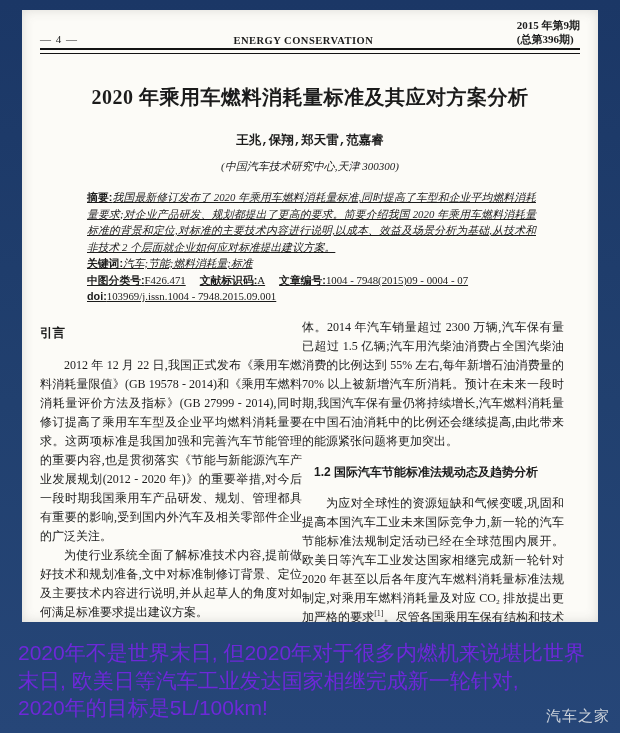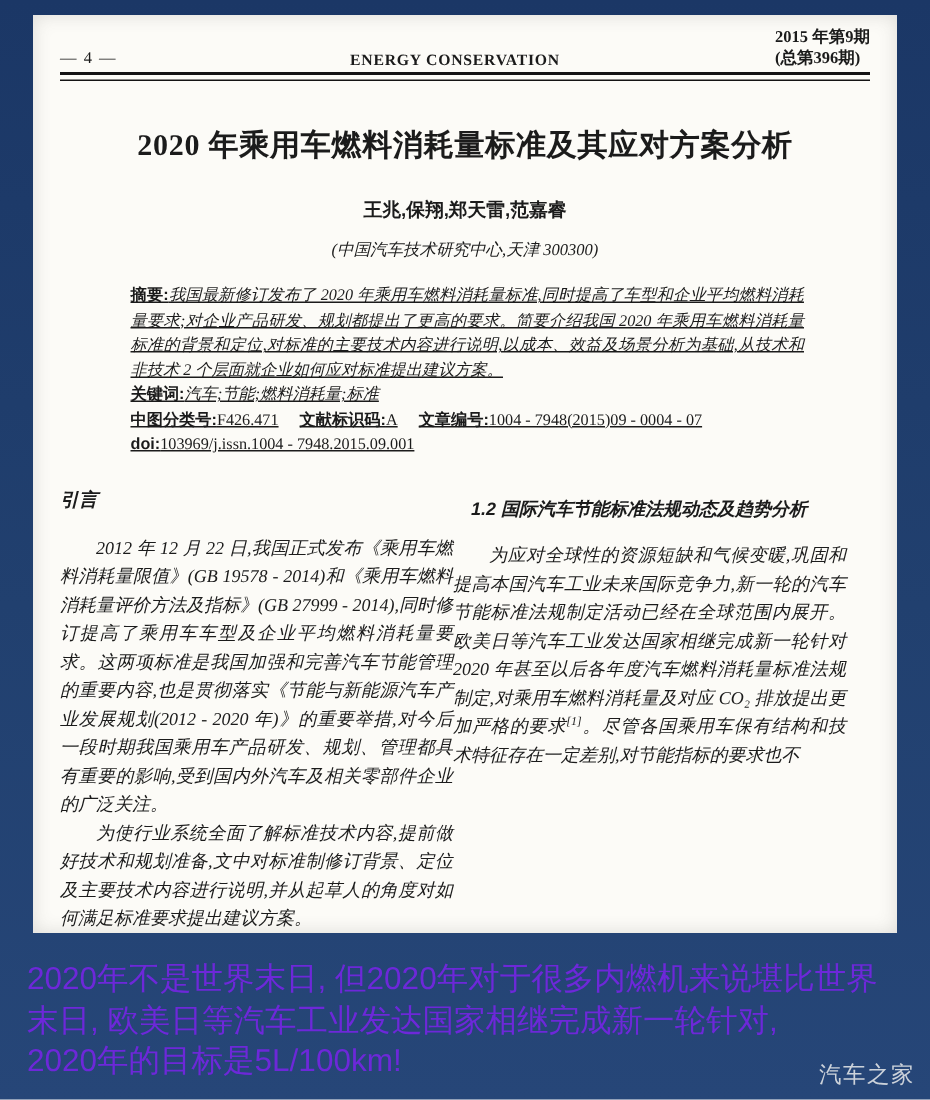--- a/index.html
+++ b/index.html
@@ -24,31 +24,31 @@
   .ph-right{text-align:left;font-size:11px;font-weight:bold;line-height:14px;white-space:nowrap;}
   .double-rule{height:3px;border-top:2.4px solid #141414;border-bottom:1.2px solid #141414;margin-top:2px;}
   
   .title{
     text-align:center;font-size:20px;font-weight:bold;margin:30px 6px 0;
     letter-spacing:.5px;line-height:26px;
     font-family:Liberation Serif, serif;
   }
   .authors{
     text-align:center;font-size:12.5px;font-weight:bold;margin-top:22px;
-    font-family:Liberation Sans, sans-serif;
+    font-family:Liberation Mono, monospace;
   }
   .affil{text-align:center;font-size:11px;margin-top:10px;font-style:italic;}
   
   .meta{margin:15px 0 0;padding:0 44px 0 47px;font-size:10.8px;line-height:16.5px;text-align:justify;}
   .meta p{margin:0;text-decoration:underline;}
   .lbl{font-weight:bold;font-family:"Liberation Sans","DejaVu Sans",sans-serif;}
   .kai{font-style:italic;}
   .clcline .pair{margin-right:14px;white-space:nowrap;}
   
-  .cols{display:flex;margin-top:13px;gap:0;font-size:12px;line-height:19px;text-align:justify;font-style:italic;}
+  .cols{display:flex;margin-top:13px;gap:0;font-size:12px;line-height:19px;text-align:justify;}
   .col{width:262px;}
   .col h2{
     font-size:12.5px;margin:6px 0 13px;font-weight:bold;
     font-family:"Liberation Sans","DejaVu Sans",sans-serif;
   }
   .col h3{
     font-size:12px;margin:12px;font-weight:bold;line-height:19px;
     font-family:"Liberation Sans","DejaVu Sans",sans-serif;
   }
   .col p{margin:0;}
@@ -94,20 +94,21 @@
     <p class="doiline"><span class="lbl">doi:</span><span>103969/j.issn.1004 - 7948.2015.09.001</span></p>
   </div>
 
   <div class="cols">
     <div class="col">
       <h2>引言</h2>
       <p class="indent">2012 年 12 月 22 日,我国正式发布《乘用车燃料消耗量限值》(GB 19578 - 2014)和《乘用车燃料消耗量评价方法及指标》(GB 27999 - 2014),同时修订提高了乘用车车型及企业平均燃料消耗量要求。这两项标准是我国加强和完善汽车节能管理的重要内容,也是贯彻落实《节能与新能源汽车产业发展规划(2012 - 2020 年)》的重要举措,对今后一段时期我国乘用车产品研发、规划、管理都具有重要的影响,受到国内外汽车及相关零部件企业的广泛关注。</p>
       <p class="indent">为使行业系统全面了解标准技术内容,提前做好技术和规划准备,文中对标准制修订背景、定位及主要技术内容进行说明,并从起草人的角度对如何满足标准要求提出建议方案。</p>
     </div>
     <div class="col">
+      <p>体。2014 年汽车销量超过 2300 万辆,汽车保有量已超过 1.5 亿辆;汽车用汽柴油消费占全国汽柴油消费的比例达到 55% 左右,每年新增石油消费量的 70% 以上被新增汽车所消耗。预计在未来一段时期,我国汽车保有量仍将持续增长,汽车燃料消耗量在中国石油消耗中的比例还会继续提高,由此带来的能源紧张问题将更加突出。</p>
       <h3>1.2 国际汽车节能标准法规动态及趋势分析</h3>
       <p class="indent"><span>为应对全球性的资源短缺和气候变暖,巩固和提高本国汽车工业未来国际竞争力,新一轮的汽车节能标准法规制定活动已经在全球范围内展开。欧美日等汽车工业发达国家相继完成新一轮针对 2020 年甚至以后各年度汽车燃料消耗量标准法规制定,对乘用车燃料消耗量及对应 CO₂ 排放提出更加严格的要求</span><sup>[1]</sup><span>。尽管各国乘用车保有结构和技术特征存在一定差别,对节能指标的要求也不</span></p>
     </div>
   </div>
 
 </div>
 
 <div class="caption">
   <div>2020年不是世界末日, 但2020年对于很多内燃机来说堪比世界</div>
   <div>末日, 欧美日等汽车工业发达国家相继完成新一轮针对,</div>

